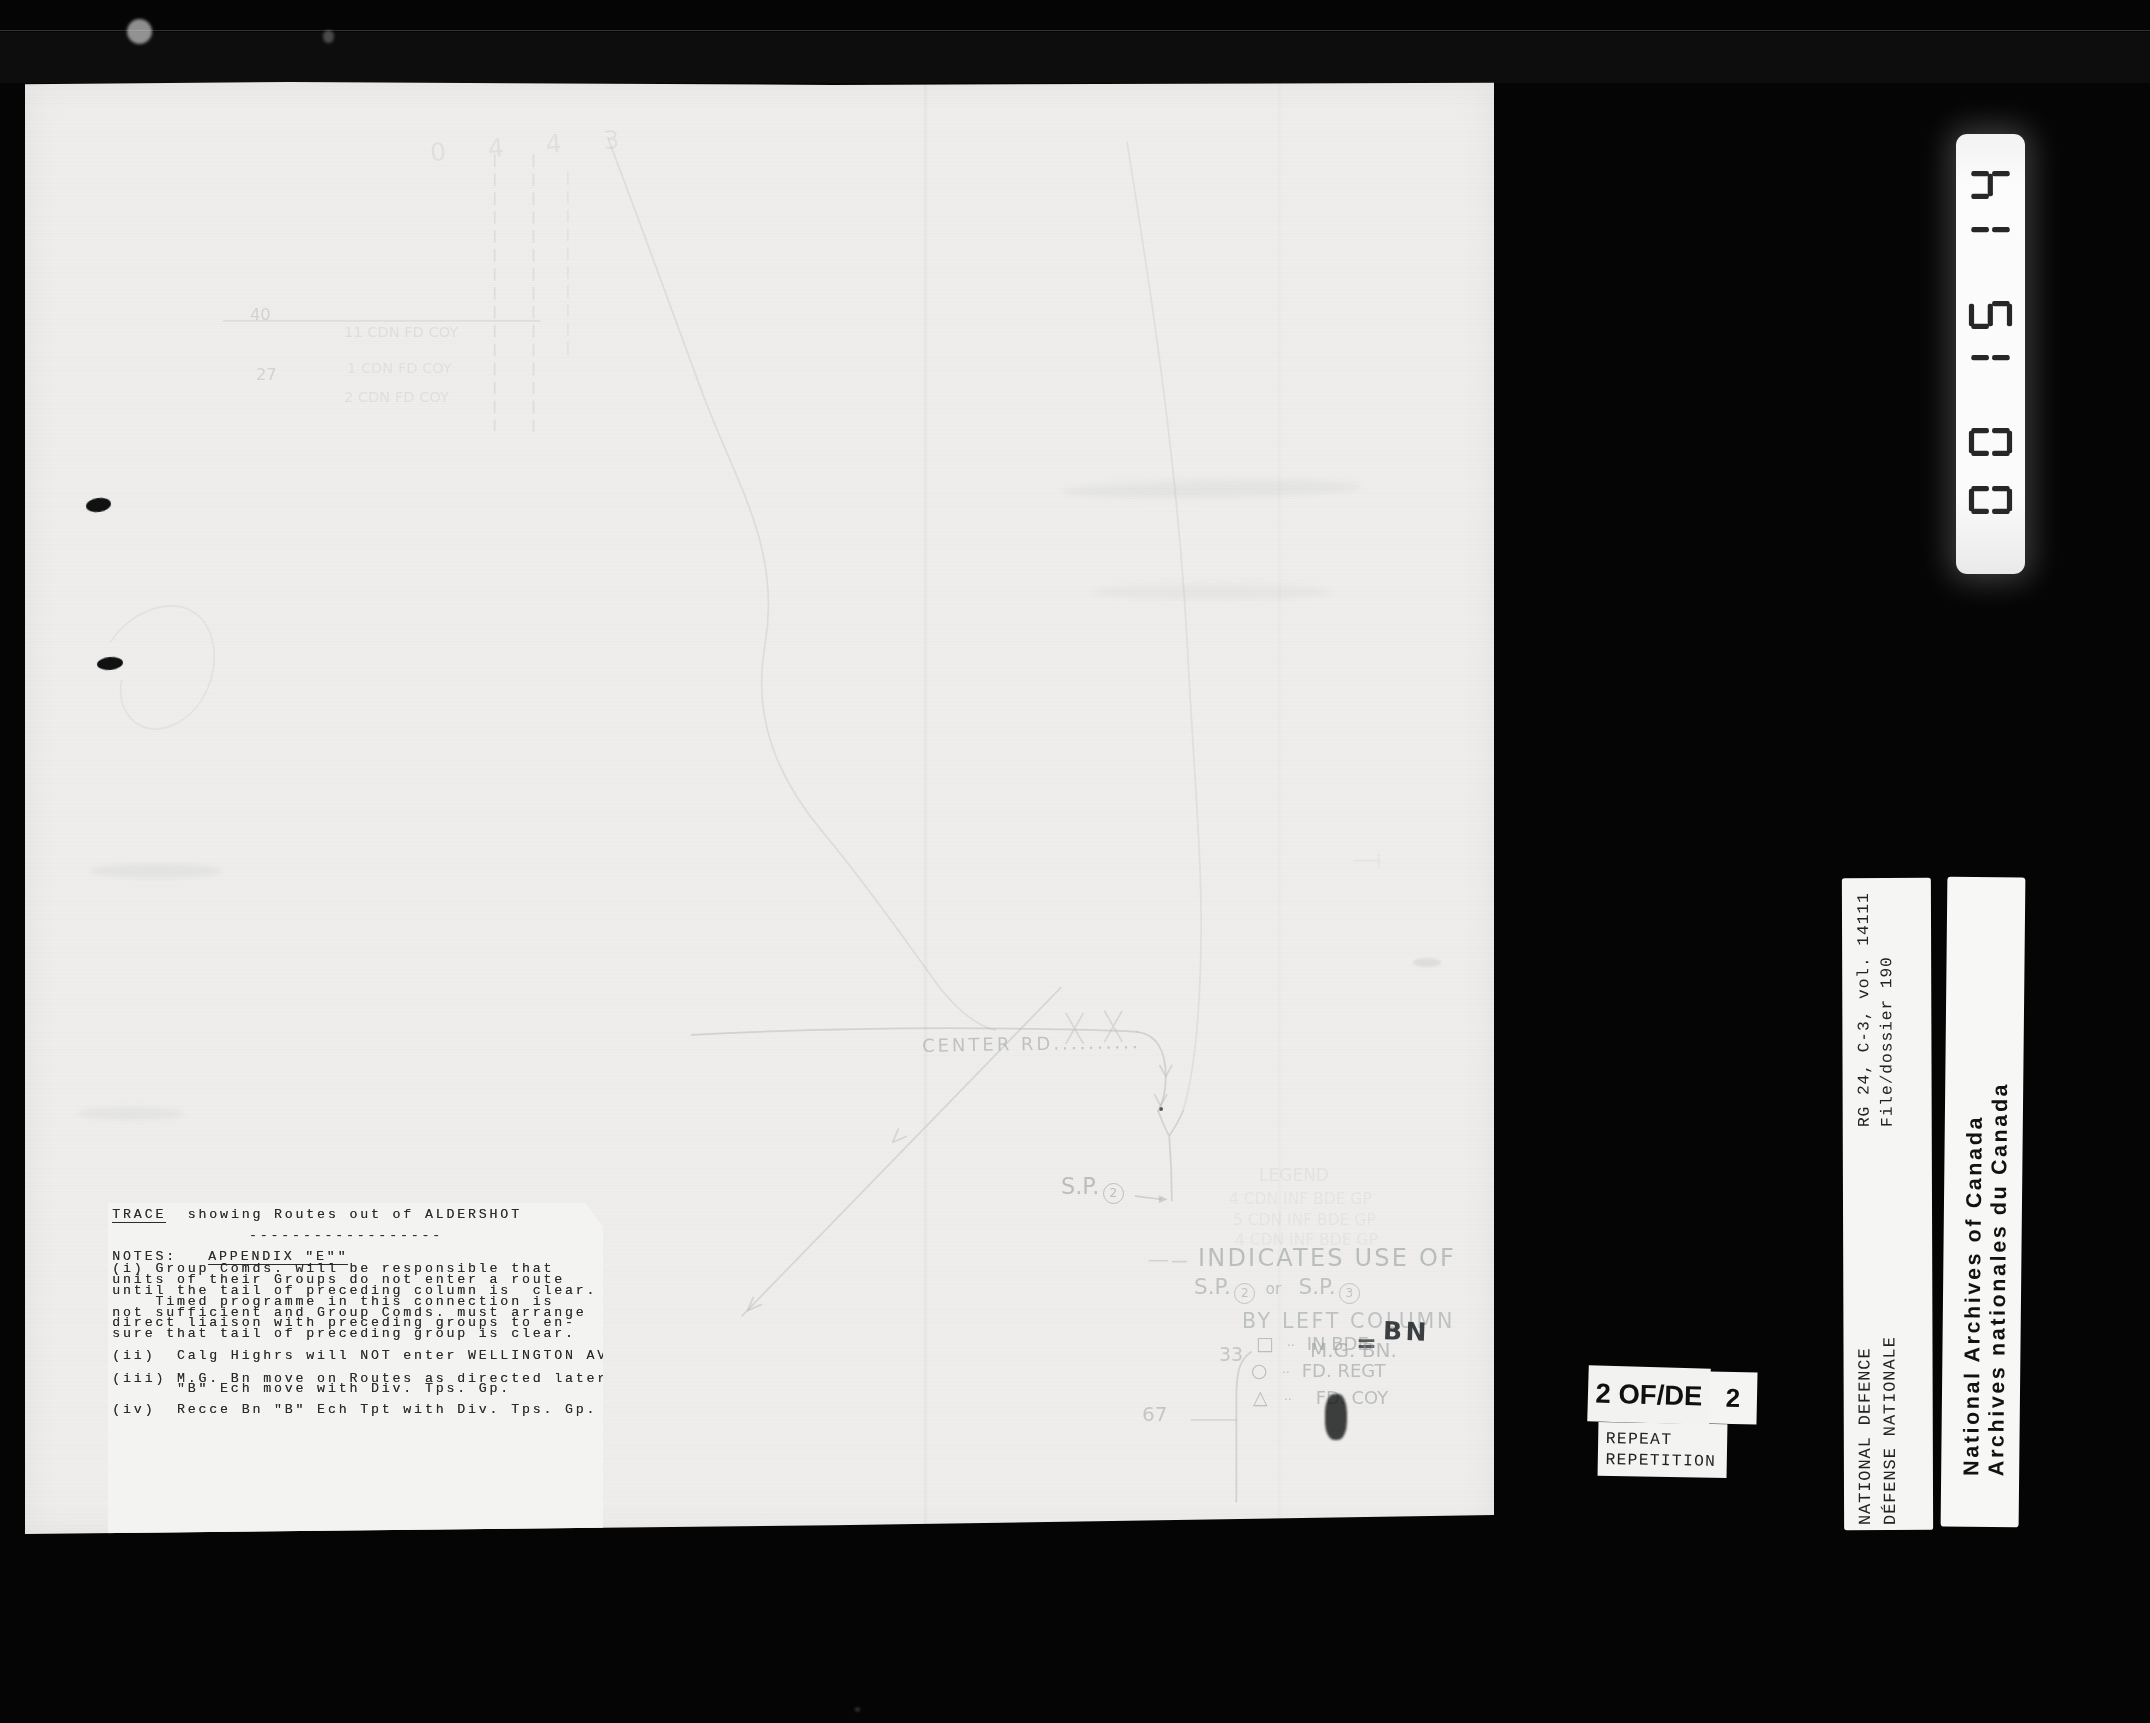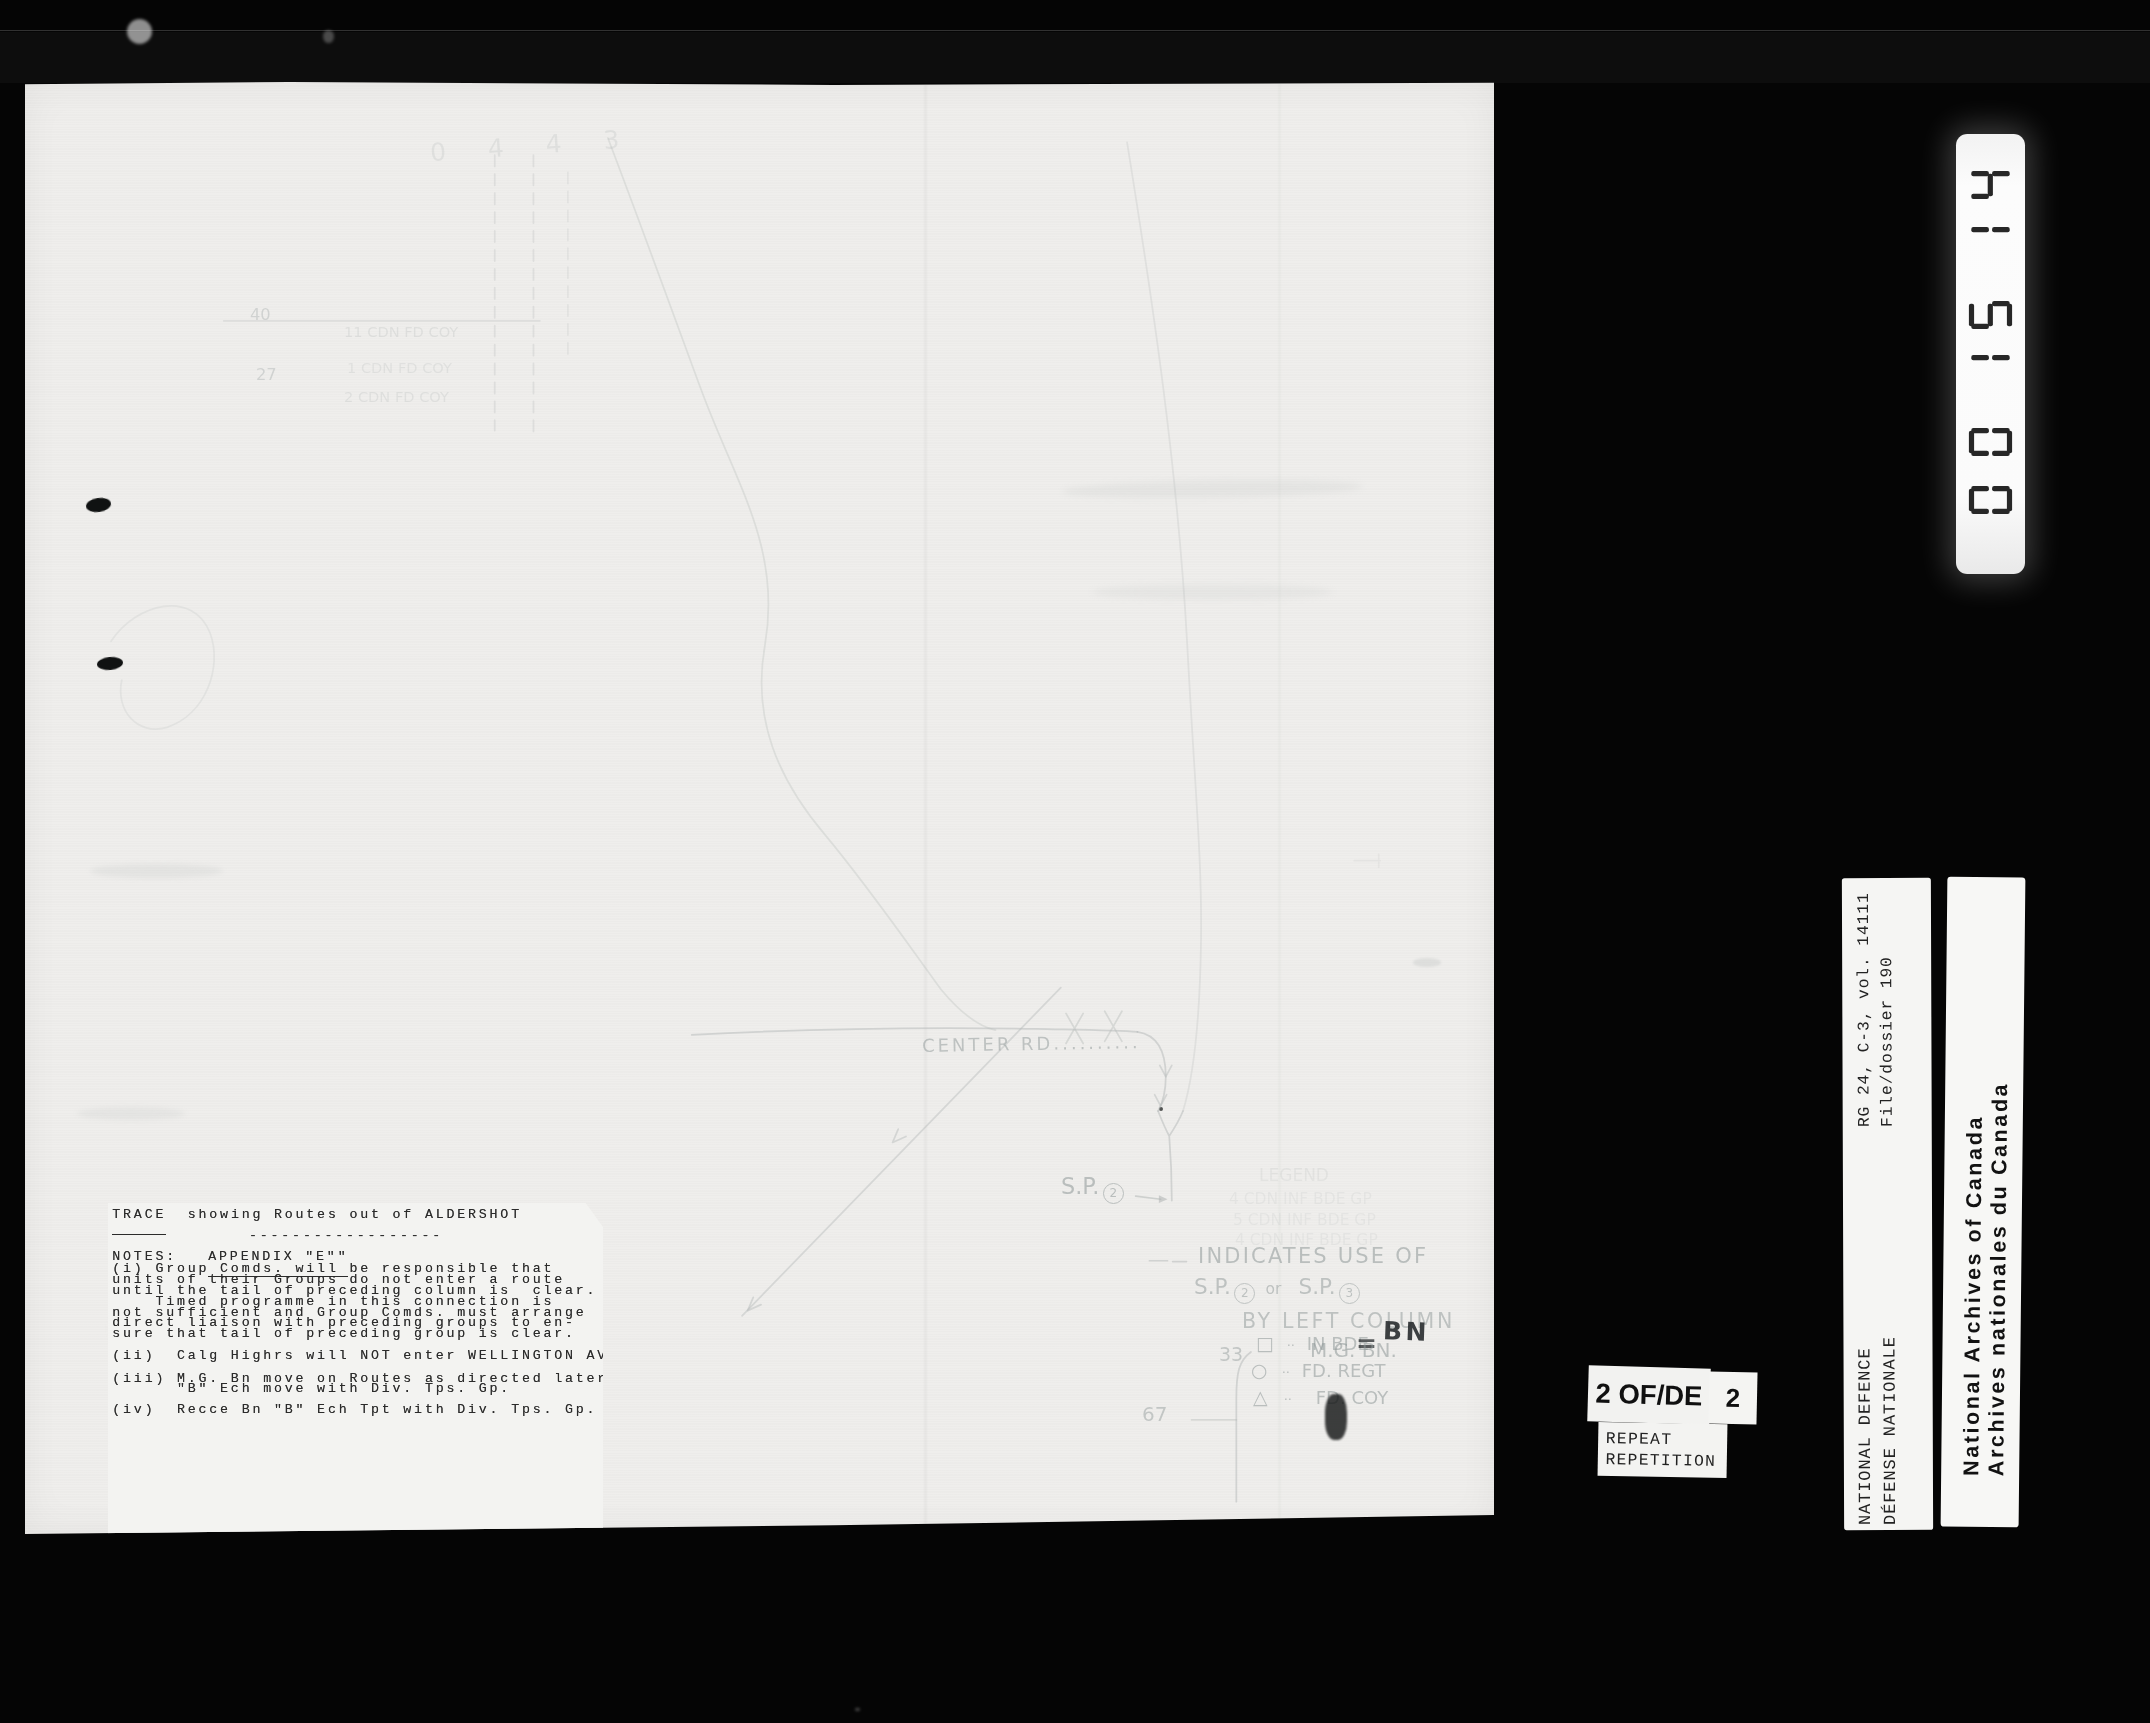--- a/index.html
+++ b/index.html
@@ -27,21 +27,21 @@
   .leg-sym{display:inline-block;width:25px;font-size:19px;}
   .smudge{background:#b9bdbc;border-radius:50%;}
   .ink{background:#101212;border-radius:50%;}
 
   
   .notes-paper{left:83px;top:1121px;width:495px;height:344px;background:#f3f3f1;
     clip-path:polygon(0 0,96.5% 0,100% 7%,100% 100%,0 100%);}
   .typed{position:absolute;font-family:"Liberation Mono","DejaVu Sans Mono",monospace;
     font-size:13.3px;letter-spacing:2.8px;color:#2b2b2b;white-space:pre;
     text-shadow:0 0 0.4px rgba(20,20,20,0.55);}
-  .u{border-bottom:1.3px solid #2b2b2b;padding-bottom:12px;}
+  .u{border-bottom:1.3px solid #2b2b2b;padding-bottom:0;}
 
   
   .counter-strip{left:1956px;top:134px;width:69px;height:440px;border-radius:11.2px;
     background:linear-gradient(180deg,#f2f2f2,#fcfcfc 12%,#fbfbfb 82%,#e9e9e9);
     box-shadow:0 0 30px 7.7px rgba(255,255,255,0.22);filter:blur(0.7px);}
   .digit{position:absolute;left:18px;width:33px;height:48px;transform:rotate(-90deg);}
 
   
   .strip{background:#f5f5f3;}
   .vtext{position:absolute;transform:rotate(-90deg);transform-origin:0 0;white-space:nowrap;}
@@ -135,21 +135,21 @@
 
     <div class="abs pencil" style="left:1036px;top:1091px;font-size:22.4px;opacity:.55">
       <span>S.P.</span><span class="circ">2</span>
     </div>
 
     <div class="abs pencil" style="left:1234px;top:1083px;font-size:17px;opacity:.12;filter:blur(0.6px)">LEGEND</div>
     <div class="abs pencil" style="left:1204px;top:1108px;font-size:15.5px;opacity:.1;filter:blur(0.6px)">4 CDN INF BDE GP</div>
     <div class="abs pencil" style="left:1208px;top:1129px;font-size:15.5px;opacity:.1;filter:blur(0.6px)">5 CDN INF BDE GP</div>
     <div class="abs pencil" style="left:1210px;top:1149px;font-size:15.5px;opacity:.1;filter:blur(0.6px)">4 CDN INF BDE GP</div>
 
-    <div class="abs pencil" style="left:1173px;top:1162px;font-size:21px;opacity:.55;letter-spacing:2.2px">INDICATES USE OF</div>
+    <div class="abs pencil" style="left:1173px;top:1162px;font-size:24px;opacity:.55;letter-spacing:2.2px">INDICATES USE OF</div>
     <div class="abs pencil" style="left:1169px;top:1192px;font-size:21.5px;opacity:.5">
       <span>S.P.</span><span class="circ">2</span>
       <span style="font-size:15.5px">or</span>
       <span style="margin-left:10.3px">S.P.</span><span class="circ">3</span>
     </div>
     <div class="abs pencil" style="left:1217px;top:1227px;font-size:20.6px;opacity:.5;letter-spacing:2.6px">BY LEFT COLUMN</div>
 
     <div class="abs pencil" style="left:1231px;top:1250px;font-size:18px;opacity:.55">
       <span class="leg-sym">□</span>
       <span style="font-size:13px">··</span>

